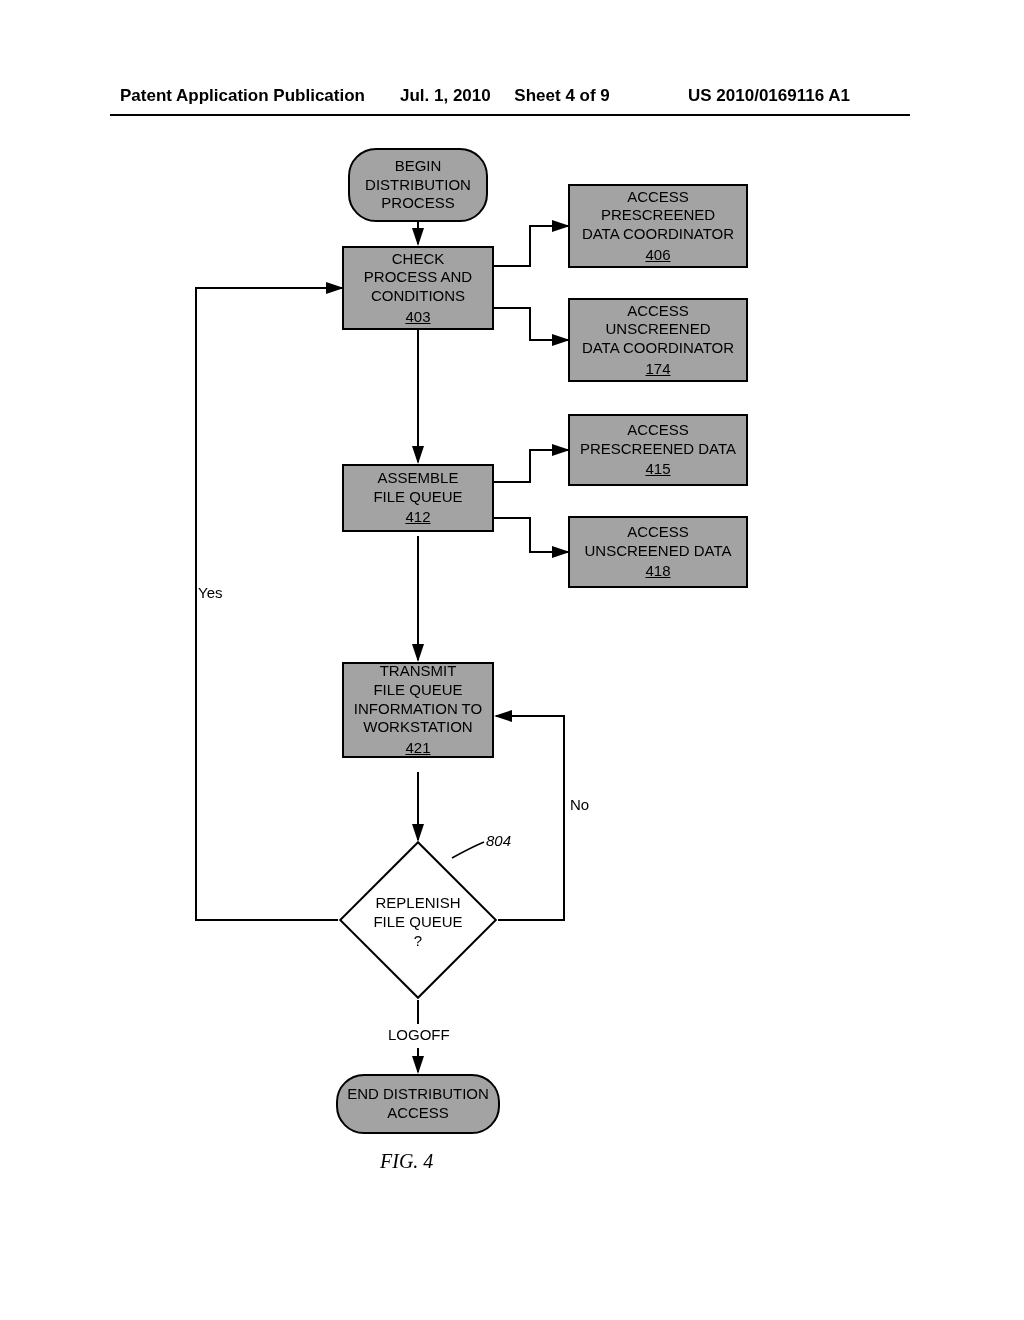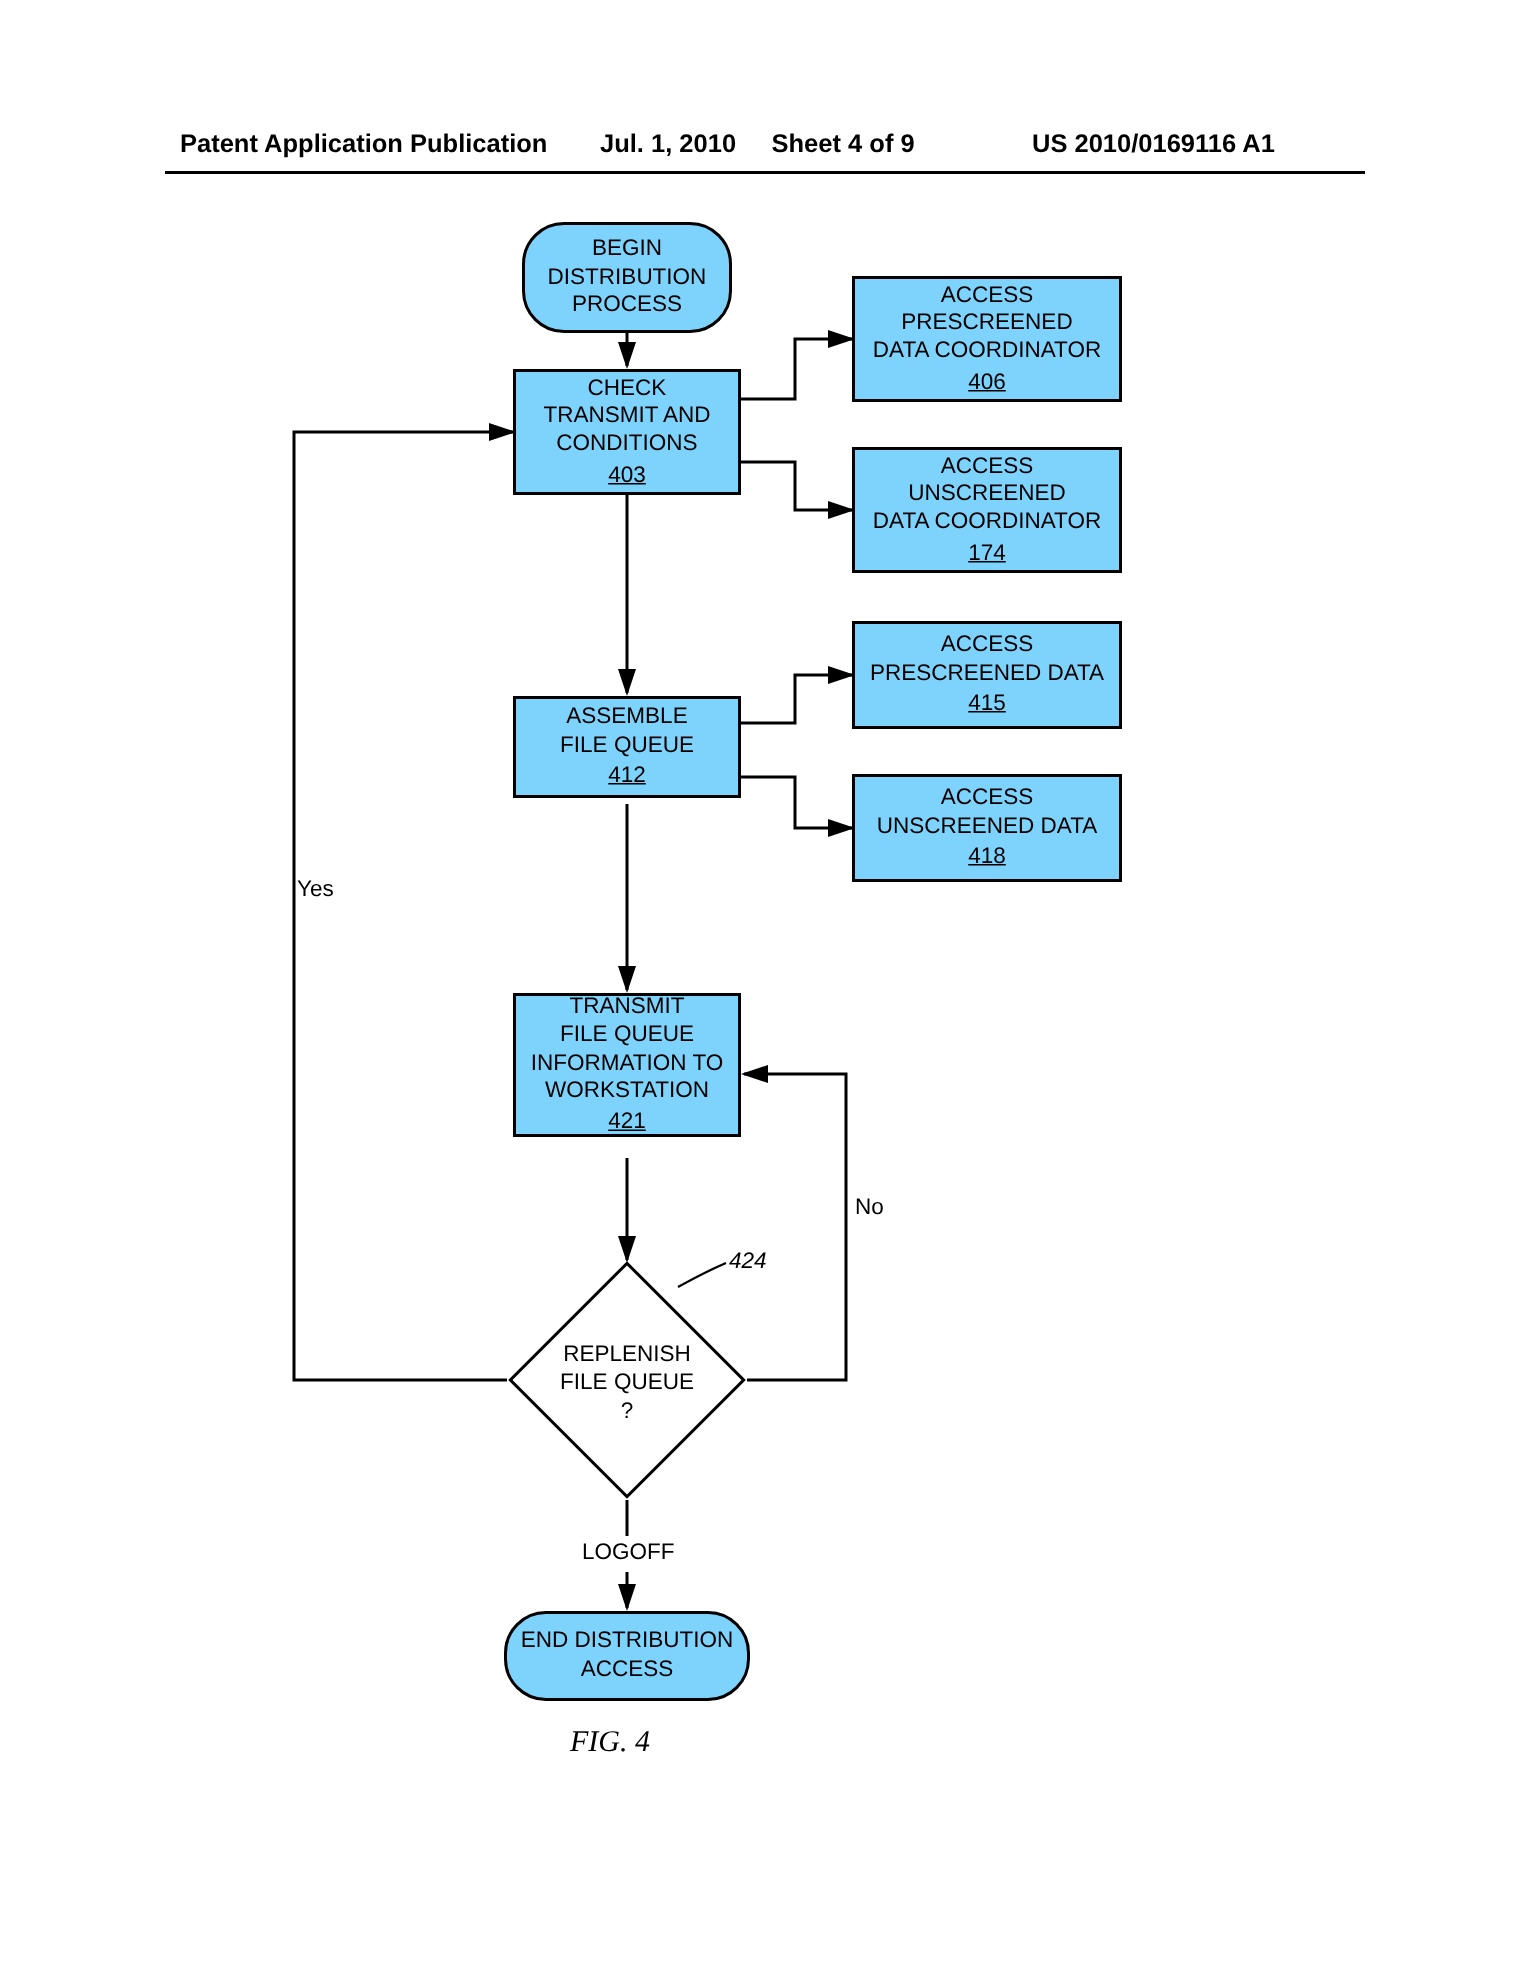--- a/index.html
+++ b/index.html
@@ -40,21 +40,21 @@
   .box {
     position: absolute;
     border: 2px solid #000;
     text-align: center;
     font-size: 15px;
     line-height: 1.25;
     display: flex;
     flex-direction: column;
     align-items: center;
     justify-content: center;
-    background: #7dd3fc;
+    background: #a3a3a3;
     padding: 6px 4px;
   }
   .terminator {
     border-radius: 28px;
   }
   .ref {
     text-decoration: underline;
     margin-top: 2px;
   }
   .diamond {
@@ -142,21 +142,21 @@
   </svg>
 
   <div class="box terminator" style="left:348px; top:8px; width:140px; height:74px;">
     <span style="white-space:pre-line;">BEGIN
 DISTRIBUTION
 PROCESS</span>
   </div>
 
   <div class="box" style="left:342px; top:106px; width:152px; height:84px;">
     <span style="white-space:pre-line;">CHECK
-TRANSMIT AND
+PROCESS AND
 CONDITIONS</span>
     <span class="ref">403</span>
   </div>
 
   <div class="box" style="left:568px; top:44px; width:180px; height:84px;">
     <span style="white-space:pre-line;">ACCESS
 PRESCREENED
 DATA COORDINATOR</span>
     <span class="ref">406</span>
   </div>
@@ -193,21 +193,21 @@
 WORKSTATION</span>
     <span class="ref">421</span>
   </div>
 
   <div class="diamond" style="left:362px; top:724px; width:112px; height:112px;"></div>
   <div class="diamond-label" style="left:338px; top:754px;">
     <span style="white-space:pre-line;">REPLENISH
 FILE QUEUE
 ?</span>
   </div>
-  <div class="free-label" style="left:486px; top:692px; font-style:italic;">424</div>
+  <div class="free-label" style="left:486px; top:692px; font-style:italic;">804</div>
 
   <div class="free-label" style="left:198px; top:444px;">Yes</div>
   <div class="free-label" style="left:570px; top:656px;">No</div>
 
   <div class="free-label" style="left:388px; top:886px;">LOGOFF</div>
 
   <div class="box terminator" style="left:336px; top:934px; width:164px; height:60px;">
     <span style="white-space:pre-line;">END DISTRIBUTION
 ACCESS</span>
   </div>

